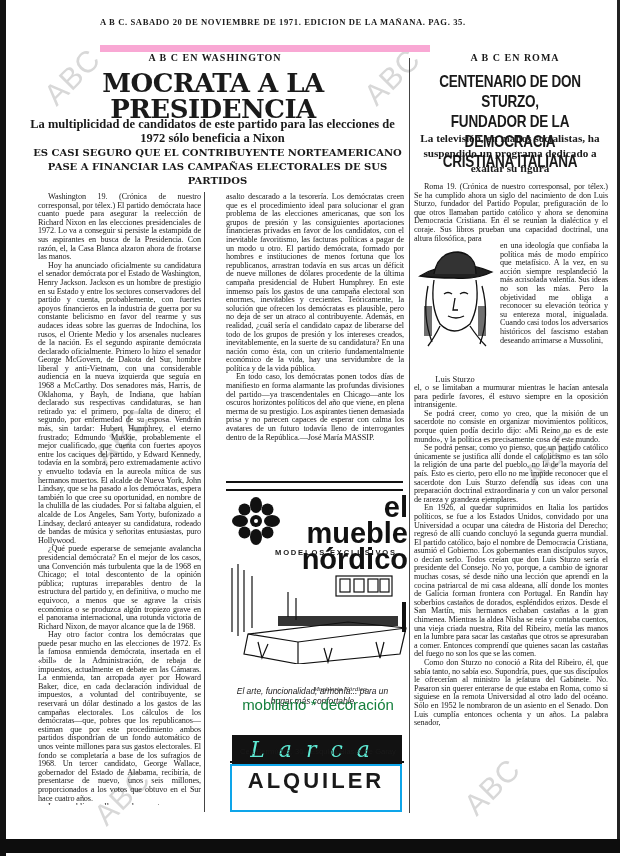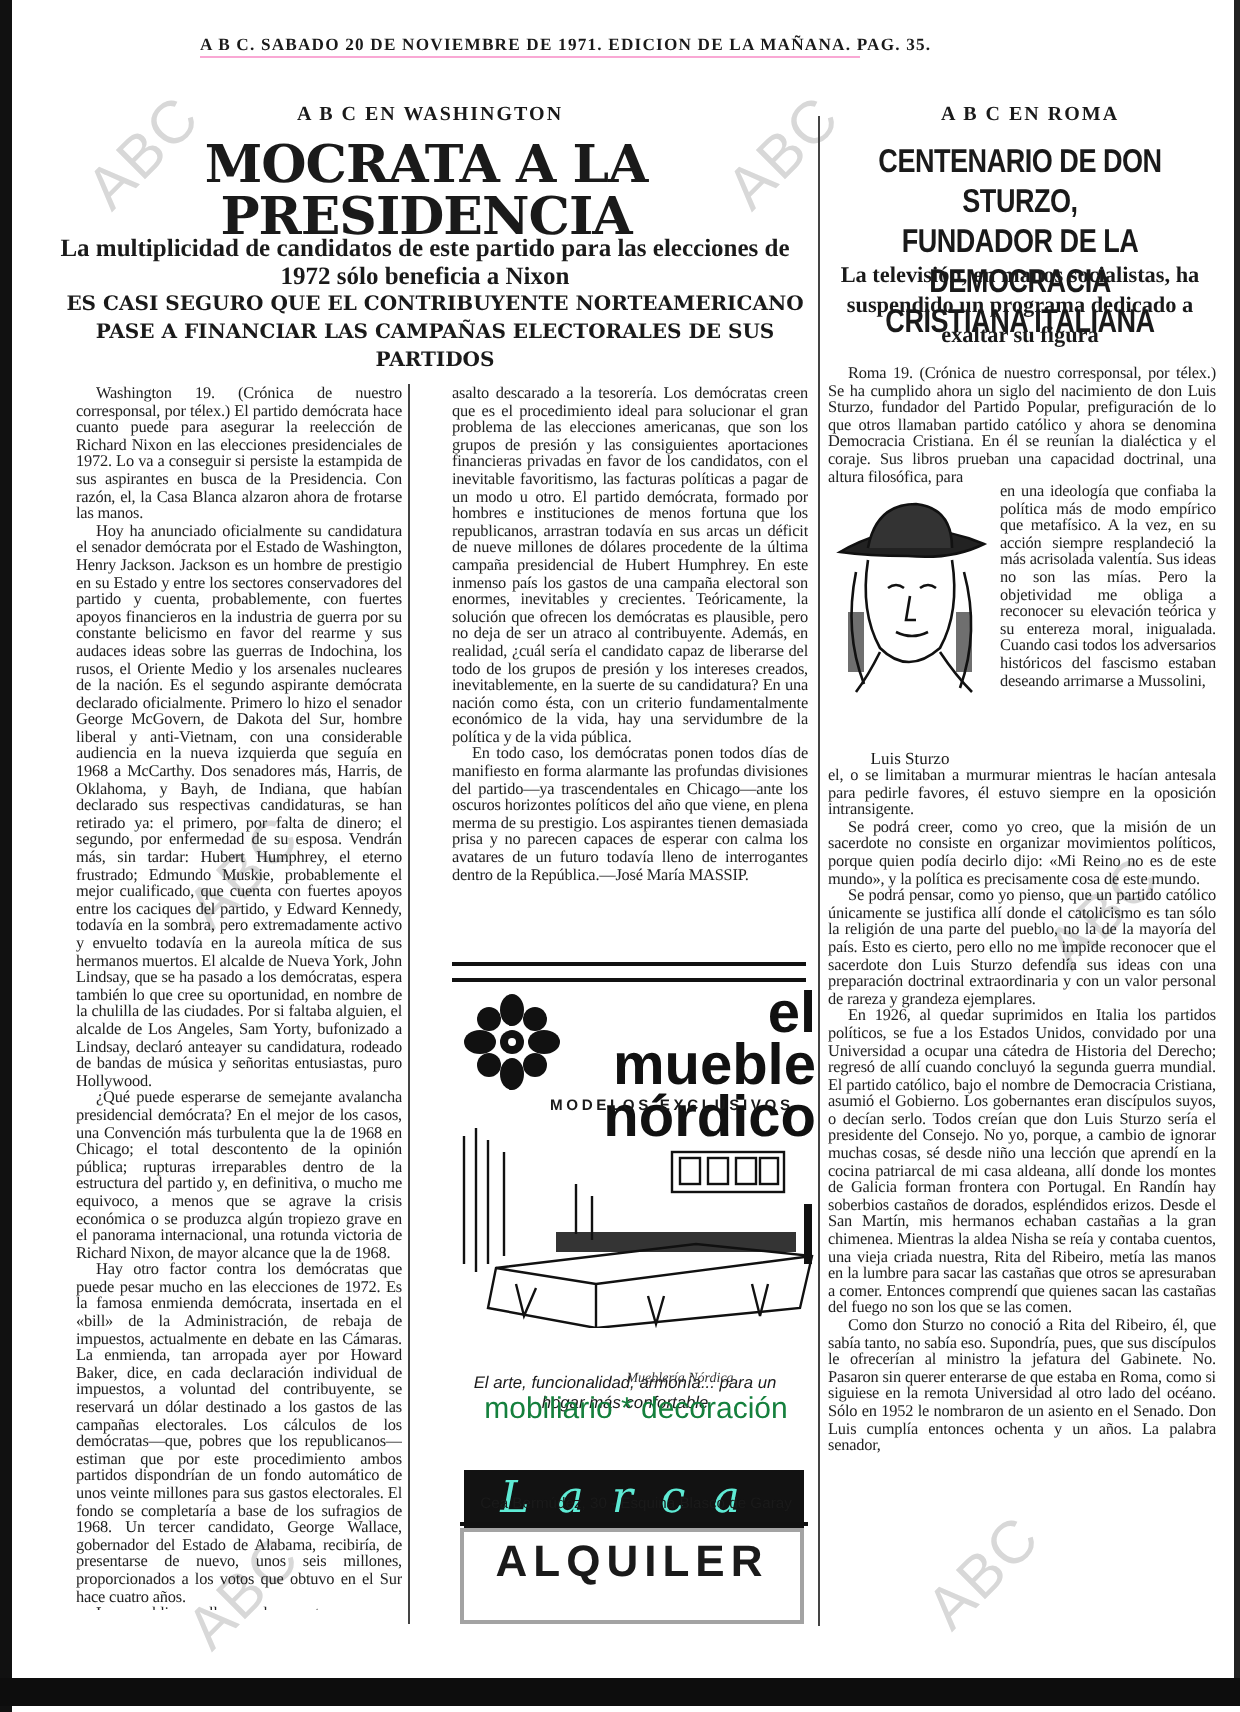--- a/index.html
+++ b/index.html
@@ -10,21 +10,21 @@
   }
   .edge-left { position:absolute; left:0; top:0; width:6px; height:856px; background:#111; }
   .edge-bottom { position:absolute; left:0; top:839px; width:620px; height:14px; background:#0d0d0d; }
   .edge-right { position:absolute; right:0; top:0; width:3px; height:840px; background:#222; }
   .watermark {
     position:absolute; font-family:"Liberation Sans", sans-serif; font-size:30px;
     color:#d8d8d8; transform:rotate(-45deg); pointer-events:none; letter-spacing:1px;
   }
   .masthead {
     position:absolute; left:100px; top:17px; width:330px;
-    font-size:8.6px; letter-spacing:0.6px; border-bottom:1px solid #f9a8d4; padding-bottom:1px;
+    font-size:8.6px; letter-spacing:0.6px; border-bottom:7px solid #f9a8d4; padding-bottom:18px;
     white-space:nowrap; font-weight:bold;
   }
   .section-label {
     position:absolute; font-size:10px; font-weight:bold; letter-spacing:1px; text-align:center;
   }
   .rule-v { position:absolute; width:1px; background:#444; }
   .headline-w {
     position:absolute; left:18px; top:70px; width:390px;
     font-family:"DejaVu Serif", serif; font-weight:bold; font-size:26px; line-height:26px;
     text-align:center; letter-spacing:-0.5px;
@@ -74,21 +74,21 @@
   .ad-sig { position:absolute; left:290px; top:685px; width:100px; font-size:7px; font-style:italic; text-align:center; color:#333; }
   .ad-line1 { position:absolute; left:232px; top:697px; width:172px; text-align:center; font-family:"Liberation Sans", sans-serif; font-size:15px; line-height:16px; color:#15803d; }
   .ad-logo-box {
     position:absolute; left:232px; top:715px; width:170px; height:30px; background:#121212;
     color:#5eead4; font-family:"DejaVu Serif", serif; font-style:italic; font-size:22px; line-height:30px;
     text-align:center; letter-spacing:14px;margin-top:20px;
   }
   .ad-address { position:absolute; left:232px; top:747px; width:172px; text-align:center; font-family:"Liberation Sans", sans-serif; font-size:7.6px; }
   .ad-divider { position:absolute; left:230px; top:761px; width:174px; height:0; border-top:2px solid #111; }
   .alq-box {
-    position:absolute; left:230px; top:764px; width:172px; height:48px; border:2px solid #a3a3a3; box-sizing:border-box;
+    position:absolute; left:230px; top:764px; width:172px; height:48px; border:2px solid #0ea5e9; box-sizing:border-box;
   }
   .alq-title { position:absolute; left:0; top:2px; width:100%; text-align:center; font-family:"Liberation Sans", sans-serif; font-weight:bold; font-size:22px; letter-spacing:3px; line-height:26px; }
   .alq-text { position:absolute; left:6px; top:30px; width:160px; font-size:7.6px; line-height:8px; text-align:center; }
 </style>
 </head>
 <body>
 
 <div class="edge-left"></div>
 <div class="edge-right"></div>
 <div class="edge-bottom"></div>

